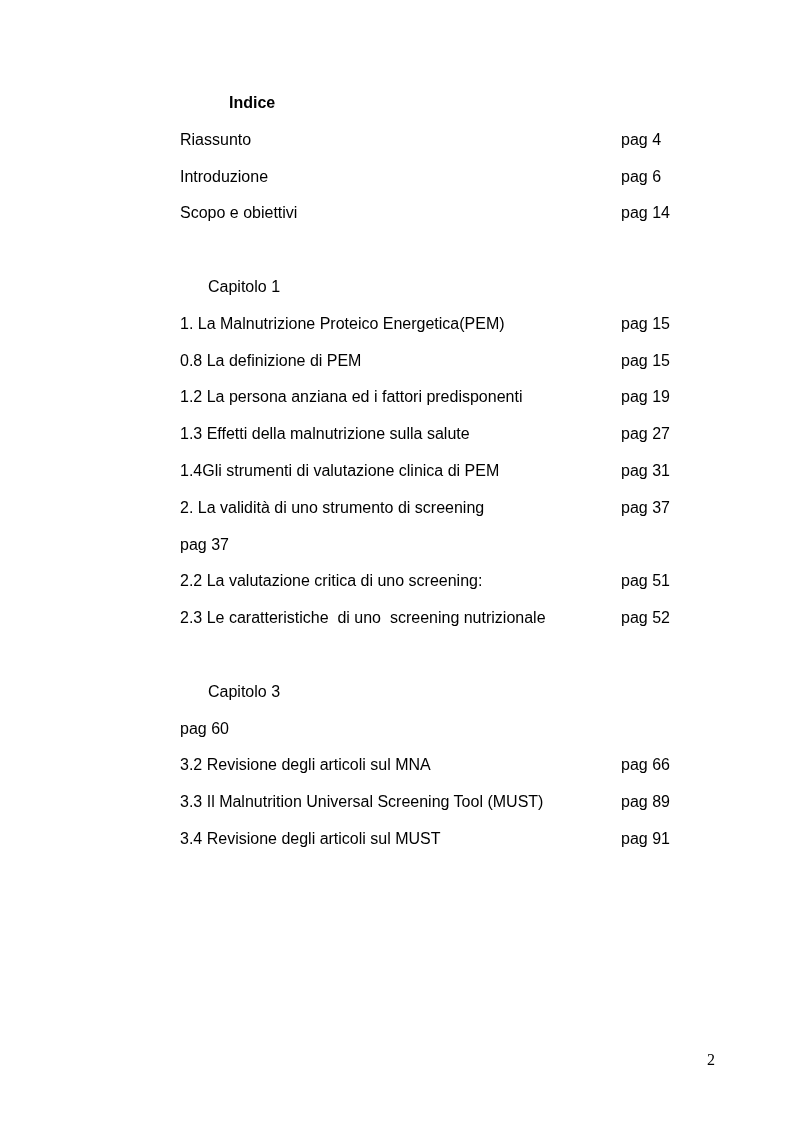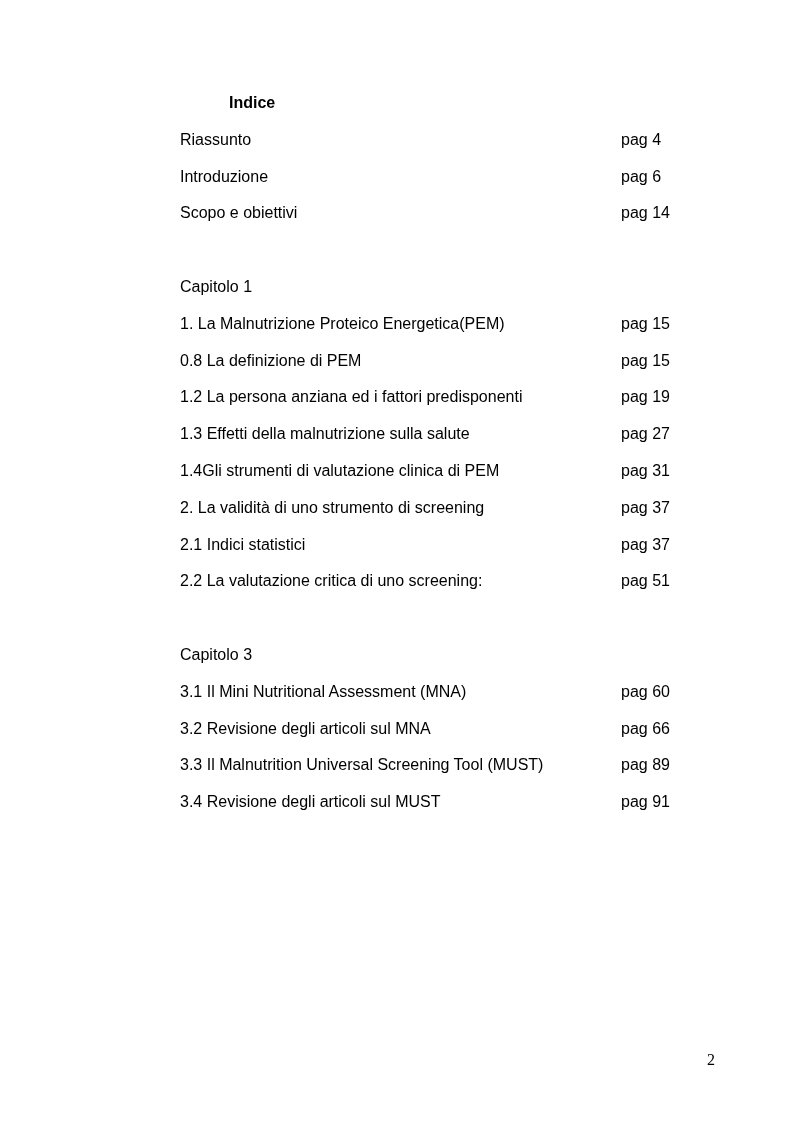--- a/index.html
+++ b/index.html
@@ -38,20 +38,21 @@
   }
   .pagenum {
     white-space: nowrap;
   }
   .heading-row .heading {
     font-weight: bold;
     padding-left: 49px;
   }
   .section-gap {
     margin-top: 36.8px;
+    margin-left: 28px;
   }
   .footer-pagenum {
     position: absolute;
     left: 707px;
     top: 1050px;
     font-family: "Liberation Serif", serif;
     font-size: 16px;
     line-height: 20px;
     color: #000000;
   }
@@ -100,33 +101,35 @@
     <div class="row">
       <span class="title">1.4Gli strumenti di valutazione clinica di PEM</span>
       <span class="pagenum">pag 31</span>
     </div>
 
     <div class="row">
       <span class="title">2. La validità di uno strumento di screening</span>
       <span class="pagenum">pag 37</span>
     </div>
     <div class="row">
-      <span class="title">2.1 Indici statistici</span>
       <span class="pagenum">pag 37</span>
     </div>
     <div class="row">
       <span class="title">2.2 La valutazione critica di uno screening:</span>
       <span class="pagenum">pag 51</span>
     </div>
+    <div class="row">
+      <span class="title">2.3 Le caratteristiche  di uno  screening nutrizionale</span>
+      <span class="pagenum">pag 52</span>
+    </div>
 
     <div class="row section-gap">
       <span class="title">Capitolo 3</span>
     </div>
     <div class="row">
-      <span class="title">3.1 Il Mini Nutritional Assessment (MNA)</span>
       <span class="pagenum">pag 60</span>
     </div>
     <div class="row">
       <span class="title">3.2 Revisione degli articoli sul MNA</span>
       <span class="pagenum">pag 66</span>
     </div>
     <div class="row">
       <span class="title">3.3 Il Malnutrition Universal Screening Tool (MUST)</span>
       <span class="pagenum">pag 89</span>
     </div>

